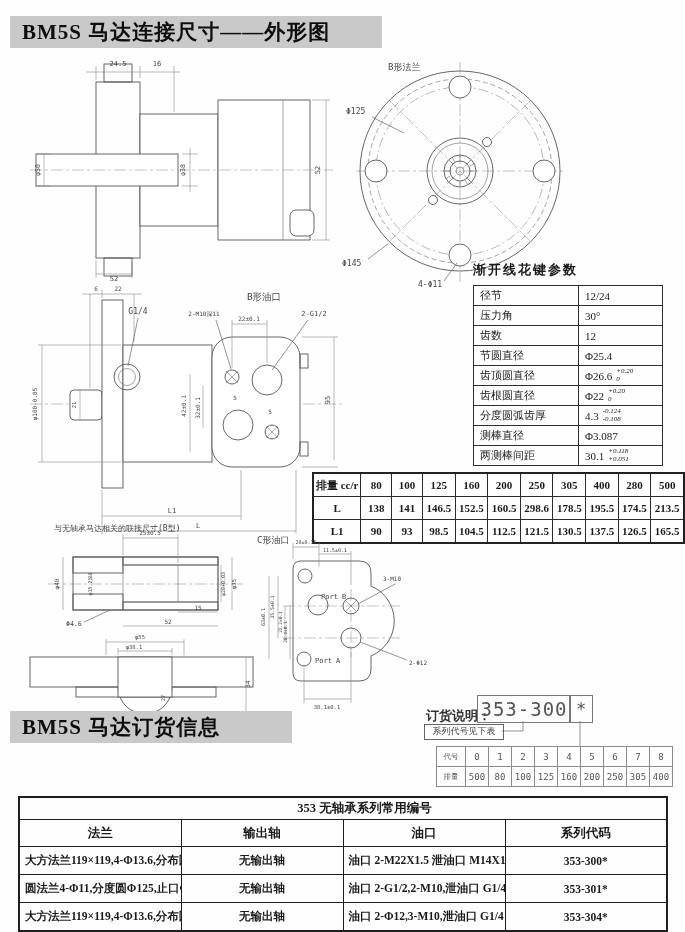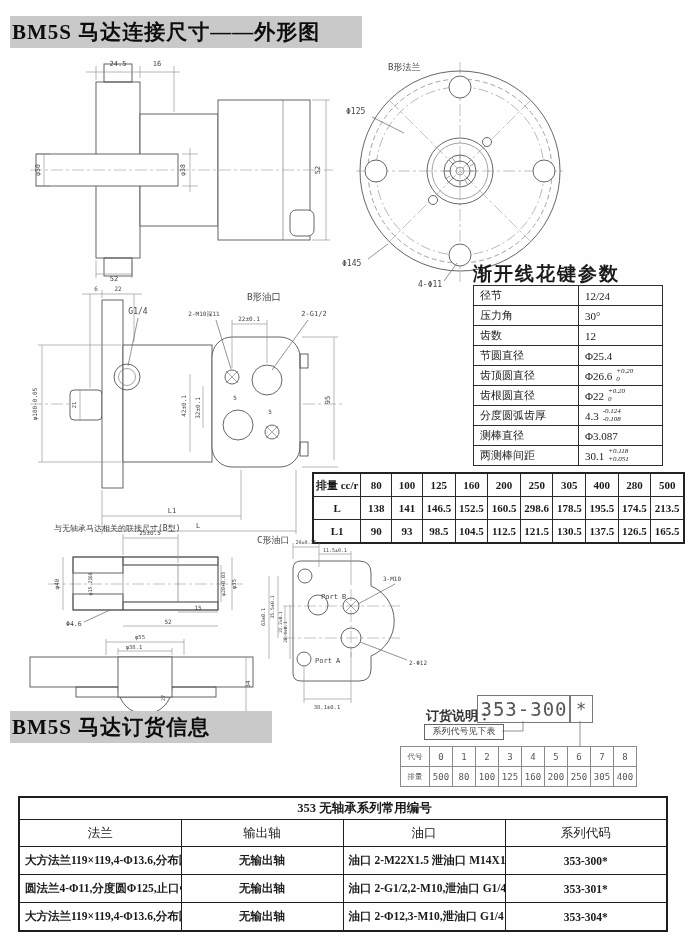--- a/index.html
+++ b/index.html
@@ -1,45 +1,45 @@
 <!DOCTYPE html>
 <html><head>
 <meta charset="utf-8">
 <style>
   html,body{margin:0;padding:0;background:#fff;}
   #page{position:relative;width:685px;height:932px;background:#fefefe;overflow:hidden;
         font-family:"Liberation Serif",serif;color:#1a1a1a;}
   .hdr{position:absolute;background:#c9c9c9;color:#0d0d0d;font-weight:bold;font-size:21px;
-       line-height:32px;padding:0 2px;letter-spacing:1px;white-space:nowrap;}
+       line-height:32px;padding:0 12px;letter-spacing:1px;white-space:nowrap;}
   .abs{position:absolute;}
   
   svg{position:absolute;overflow:visible;}
   svg text{font-family:"DejaVu Sans Mono",monospace;fill:#444;}
   .ol{stroke:#555;stroke-width:0.9;fill:none;}
   .olw{stroke:#555;stroke-width:0.9;fill:#fff;}
   .thin{stroke:#666;stroke-width:0.6;fill:none;}
   .dim{stroke:#8a8a8a;stroke-width:0.6;fill:none;}
   .ldr{stroke:#666;stroke-width:0.7;fill:none;}
   .cl{stroke:#9a9a9a;stroke-width:0.6;fill:none;stroke-dasharray:12 3 3 3;}
   
   table{border-collapse:collapse;}
-  .spline-title{font-size:19px;font-weight:bold;letter-spacing:2px;}
+  .spline-title{font-size:13px;font-weight:bold;letter-spacing:2px;}
   .spline-tbl td{border:1px solid #2e2e2e;font-size:11px;height:19px;padding:0 0 0 6px;}
   .spline-tbl .vcell{display:flex;align-items:center;gap:4px;}
   .tols{display:inline-flex;flex-direction:column;font-size:7px;line-height:7.5px;}
   .disp-tbl td{border:1.2px solid #2a2a2a;font-size:11px;font-weight:600;text-align:center;height:20px;}
   .disp-tbl{border:2px solid #222;}
   .code-tbl td{border:1px solid #8a8a8a;font-size:9px;color:#555;text-align:center;height:17px;
                font-family:"DejaVu Sans Mono",monospace;}
   .code-tbl .rlab{font-size:7.5px;color:#555;font-family:"Liberation Serif",serif;}
   .main-tbl{border:2px solid #1e1e1e;table-layout:fixed;}
   .main-tbl td{border:1.2px solid #1e1e1e;font-size:11.5px;font-weight:600;text-align:center;
                height:27px;padding:0 3px;overflow:hidden;white-space:nowrap;}
   .main-tbl .t-title{font-size:12.5px;font-weight:bold;height:21px;padding-left:46px;}
-  .main-tbl .hd{font-size:12.5px;font-weight:normal;height:26px;}
+  .main-tbl .hd{font-size:12.5px;font-weight:bold;height:26px;}
   .main-tbl .lft{text-align:left;padding-left:5px;}
   
   .ord-title{font-family:"DejaVu Sans Mono",monospace;font-size:13px;font-weight:bold;color:#333;}
   .ord-box{position:absolute;border:1.5px solid #777;color:#555;
            font-family:"DejaVu Sans Mono",monospace;display:flex;align-items:center;justify-content:center;}
   .ord-note{position:absolute;border:1px solid #666;color:#444;font-size:9px;line-height:13px;
             text-align:center;}
 </style>
 </head>
 <body>
@@ -464,21 +464,21 @@
 
   <svg style="left:415px;top:656px;" width="270" height="100" viewBox="0 0 270 100">
     <path d="M87,75 H108 V65" class="ldr"></path>
     <path d="M165,65 V90" class="ldr"></path>
   </svg>
   <div class="abs ord-title" style="left:426px;top:678px;margin-top:29px;">订货说明：</div>
   <div class="ord-box" style="left:477px;top:695px;width:92px;height:26px;font-size:19px;letter-spacing:1px;">353-300</div>
   <div class="ord-box" style="left:569px;top:695px;width:22px;height:26px;font-size:17px;">*</div>
   <div class="ord-note" style="left:424px;top:724px;width:78px;height:14px;">系列代号见下表</div>
 
-  <table class="code-tbl abs" style="left:400px;top:746px;padding-left:12px;">
+  <table class="code-tbl abs" style="left:436px;top:746px;padding-left:12px;">
     <tbody>
         <tr>
       <td class="rlab" style="width:26px">代号</td>
       <td style="width:20px">0</td>
       <td style="width:20px">1</td>
       <td style="width:20px">2</td>
       <td style="width:20px">3</td>
       <td style="width:20px">4</td>
       <td style="width:20px">5</td>
       <td style="width:20px">6</td>

